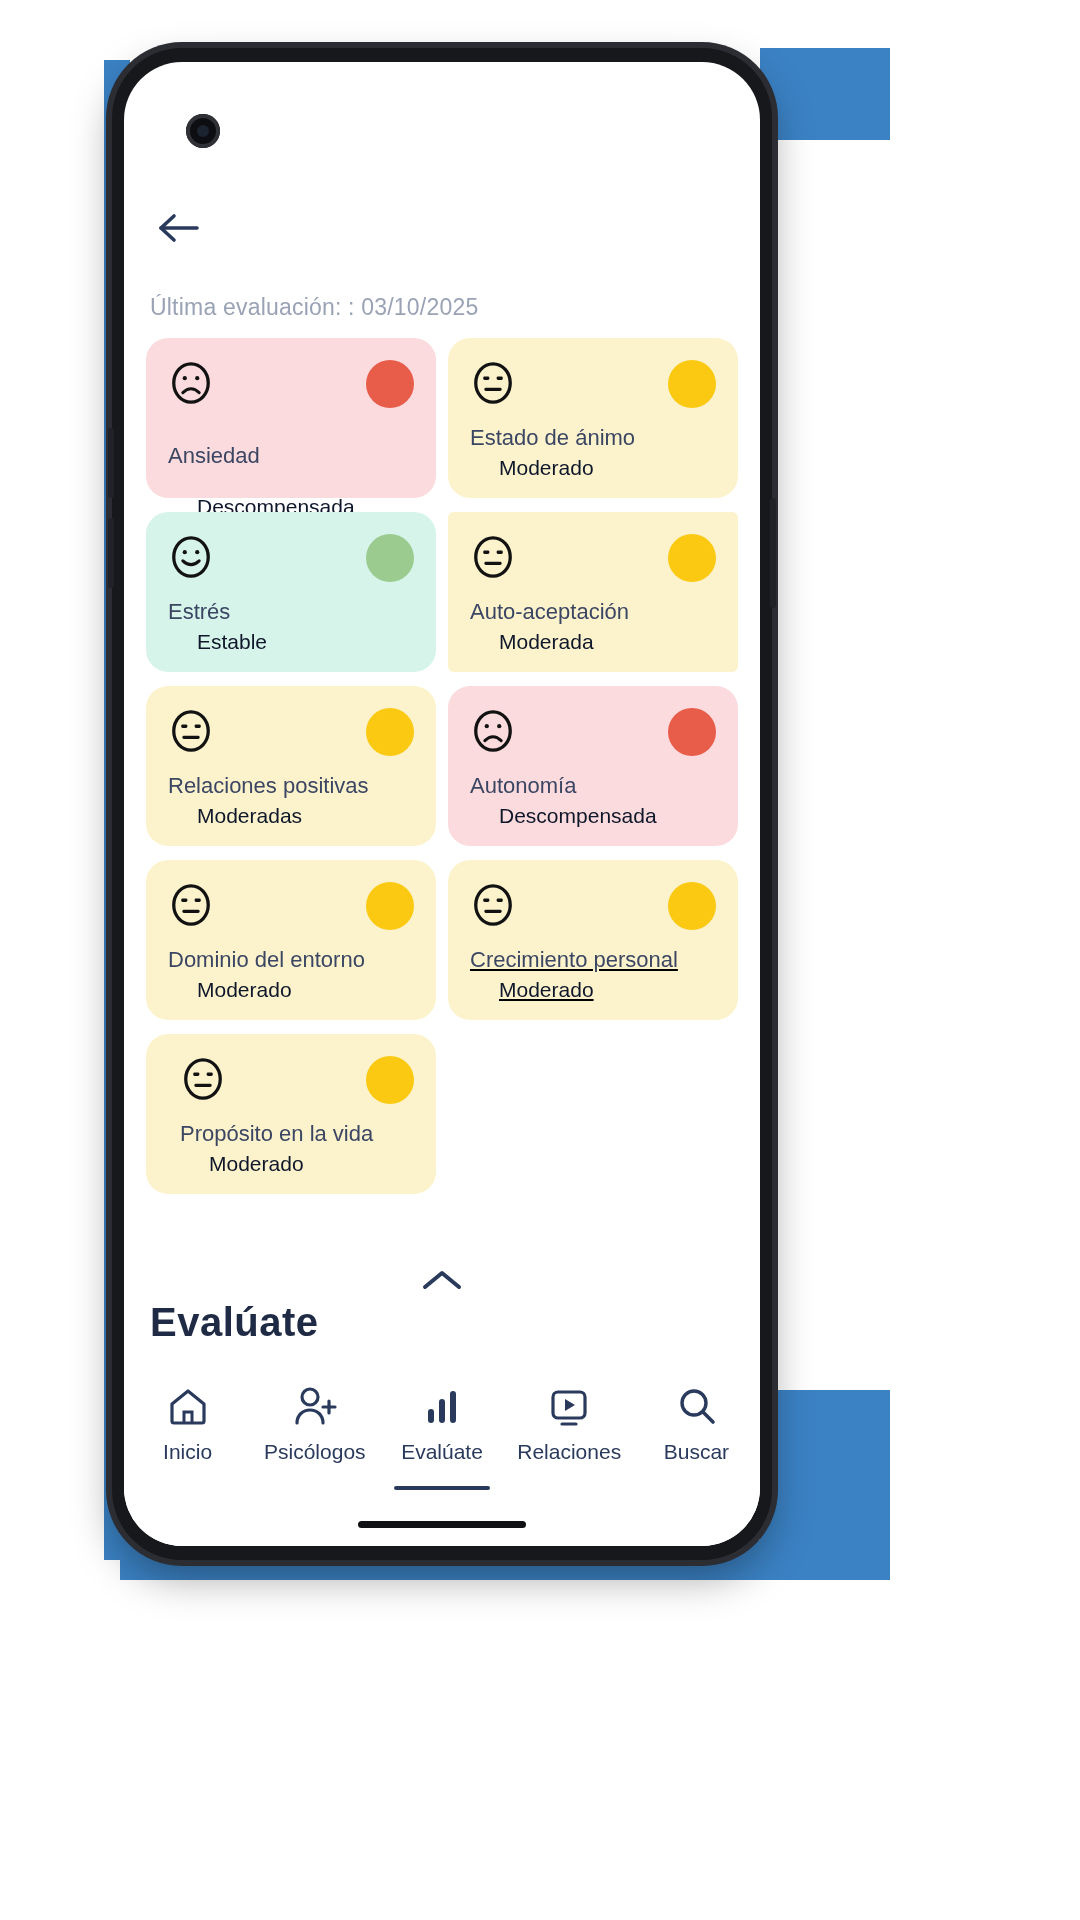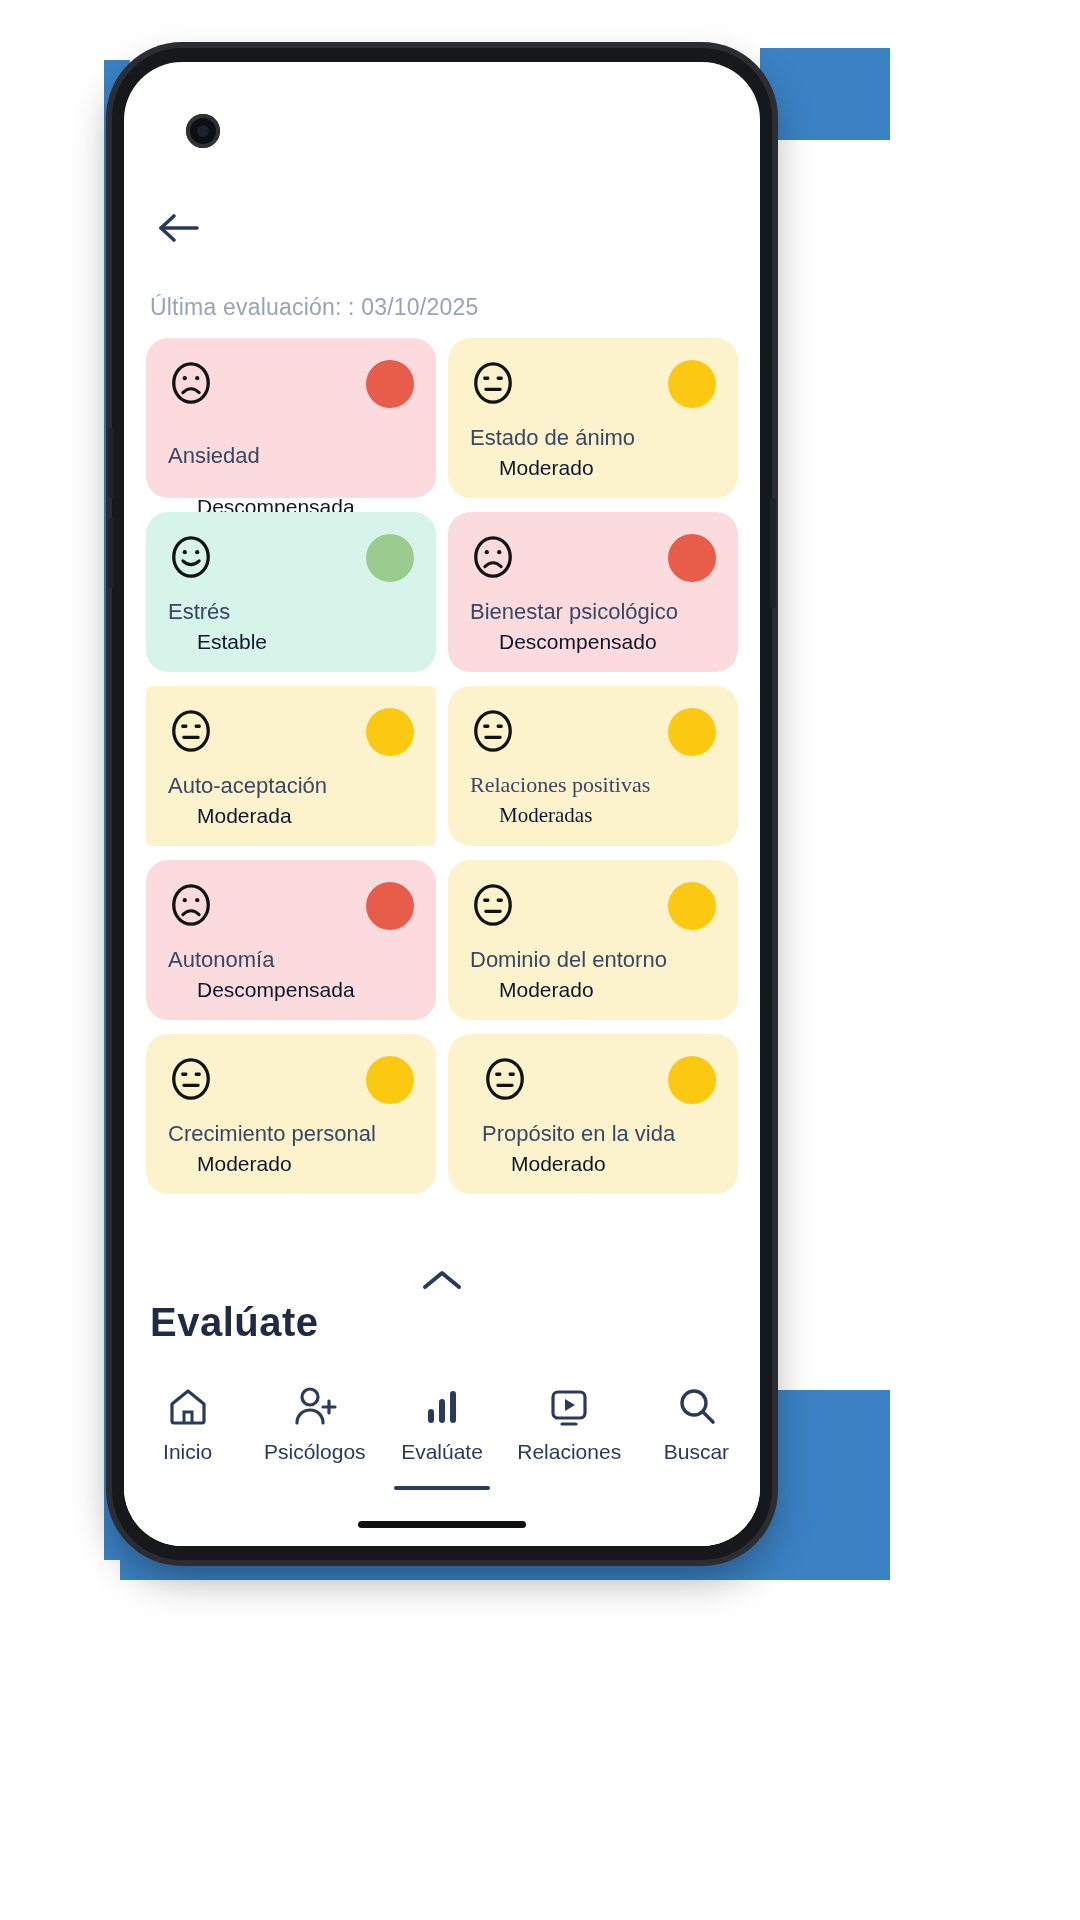--- a/index.html
+++ b/index.html
@@ -225,86 +225,73 @@
                 <ellipse cx="24" cy="24" rx="18" ry="20" fill="none" stroke="#121212" stroke-width="3.4"></ellipse>
                 <circle cx="17.5" cy="19" r="2.2" fill="#121212"></circle>
                 <circle cx="30.5" cy="19" r="2.2" fill="#121212"></circle>
                 <path d="M15.5 28 Q24 36 32.5 28" fill="none" stroke="#121212" stroke-width="3.2" stroke-linecap="round"></path>
               </svg>
               <div class="status-dot" style="background: rgb(155, 203, 143);"></div>
             </div>
             <div class="card-label">Estrés</div>
             <div class="card-sub">Estable</div>
           </div>
+          <div class="metric-card" style="background: rgb(252, 243, 205); border-radius: 6px;">
+            <div class="card-top">
+              <svg viewBox="0 0 48 48" class="face-icon">
+                <ellipse cx="24" cy="24" rx="18" ry="20" fill="none" stroke="#121212" stroke-width="3.4"></ellipse>
+                <rect x="13.8" y="17.2" width="6.4" height="3.6" rx="1.4" fill="#121212"></rect>
+                <rect x="27.8" y="17.2" width="6.4" height="3.6" rx="1.4" fill="#121212"></rect>
+                <rect x="15" y="29" width="18" height="3.4" rx="1.5" fill="#121212"></rect>
+              </svg>
+              <div class="status-dot" style="background: rgb(251, 201, 17);"></div>
+            </div>
+            <div class="card-label">Auto-aceptación</div>
+            <div class="card-sub">Moderada</div>
+          </div>
+          <div class="metric-card" style="background: rgb(252, 243, 205);">
+            <div class="card-top">
+              <svg viewBox="0 0 48 48" class="face-icon">
+                <ellipse cx="24" cy="24" rx="18" ry="20" fill="none" stroke="#121212" stroke-width="3.4"></ellipse>
+                <rect x="13.8" y="17.2" width="6.4" height="3.6" rx="1.4" fill="#121212"></rect>
+                <rect x="27.8" y="17.2" width="6.4" height="3.6" rx="1.4" fill="#121212"></rect>
+                <rect x="15" y="29" width="18" height="3.4" rx="1.5" fill="#121212"></rect>
+              </svg>
+              <div class="status-dot" style="background: rgb(251, 201, 17);"></div>
+            </div>
+            <div class="card-label">Relaciones positivas</div>
+            <div class="card-sub">Moderadas</div>
+          </div>
           <div class="metric-card" style="background: rgb(251, 219, 221);">
             <div class="card-top">
               <svg viewBox="0 0 48 48" class="face-icon">
                 <ellipse cx="24" cy="24" rx="18" ry="20" fill="none" stroke="#121212" stroke-width="3.4"></ellipse>
                 <circle cx="17.5" cy="19" r="2.2" fill="#121212"></circle>
                 <circle cx="30.5" cy="19" r="2.2" fill="#121212"></circle>
                 <path d="M15.5 34 Q24 26 32.5 34" fill="none" stroke="#121212" stroke-width="3.2" stroke-linecap="round"></path>
               </svg>
               <div class="status-dot" style="background: rgb(232, 92, 74);"></div>
             </div>
-            <div class="card-label">Bienestar psicológico</div>
-            <div class="card-sub">Descompensado</div>
-          </div>
-          <div class="metric-card" style="background: rgb(252, 243, 205); border-radius: 6px;">
-            <div class="card-top">
-              <svg viewBox="0 0 48 48" class="face-icon">
-                <ellipse cx="24" cy="24" rx="18" ry="20" fill="none" stroke="#121212" stroke-width="3.4"></ellipse>
-                <rect x="13.8" y="17.2" width="6.4" height="3.6" rx="1.4" fill="#121212"></rect>
-                <rect x="27.8" y="17.2" width="6.4" height="3.6" rx="1.4" fill="#121212"></rect>
-                <rect x="15" y="29" width="18" height="3.4" rx="1.5" fill="#121212"></rect>
-              </svg>
-              <div class="status-dot" style="background: rgb(251, 201, 17);"></div>
-            </div>
-            <div class="card-label">Auto-aceptación</div>
-            <div class="card-sub">Moderada</div>
-          </div>
-          <div class="metric-card" style="background: rgb(252, 243, 205); font-family: Liberation Serif, serif;">
-            <div class="card-top">
-              <svg viewBox="0 0 48 48" class="face-icon">
-                <ellipse cx="24" cy="24" rx="18" ry="20" fill="none" stroke="#121212" stroke-width="3.4"></ellipse>
-                <rect x="13.8" y="17.2" width="6.4" height="3.6" rx="1.4" fill="#121212"></rect>
-                <rect x="27.8" y="17.2" width="6.4" height="3.6" rx="1.4" fill="#121212"></rect>
-                <rect x="15" y="29" width="18" height="3.4" rx="1.5" fill="#121212"></rect>
-              </svg>
-              <div class="status-dot" style="background: rgb(251, 201, 17);"></div>
-            </div>
-            <div class="card-label">Relaciones positivas</div>
-            <div class="card-sub">Moderadas</div>
-          </div>
-          <div class="metric-card" style="background: rgb(251, 219, 221);">
-            <div class="card-top">
-              <svg viewBox="0 0 48 48" class="face-icon">
-                <ellipse cx="24" cy="24" rx="18" ry="20" fill="none" stroke="#121212" stroke-width="3.4"></ellipse>
-                <circle cx="17.5" cy="19" r="2.2" fill="#121212"></circle>
-                <circle cx="30.5" cy="19" r="2.2" fill="#121212"></circle>
-                <path d="M15.5 34 Q24 26 32.5 34" fill="none" stroke="#121212" stroke-width="3.2" stroke-linecap="round"></path>
-              </svg>
-              <div class="status-dot" style="background: rgb(232, 92, 74);"></div>
-            </div>
             <div class="card-label">Autonomía</div>
             <div class="card-sub">Descompensada</div>
           </div>
           <div class="metric-card" style="background: rgb(252, 243, 205);">
             <div class="card-top">
               <svg viewBox="0 0 48 48" class="face-icon">
                 <ellipse cx="24" cy="24" rx="18" ry="20" fill="none" stroke="#121212" stroke-width="3.4"></ellipse>
                 <rect x="13.8" y="17.2" width="6.4" height="3.6" rx="1.4" fill="#121212"></rect>
                 <rect x="27.8" y="17.2" width="6.4" height="3.6" rx="1.4" fill="#121212"></rect>
                 <rect x="15" y="29" width="18" height="3.4" rx="1.5" fill="#121212"></rect>
               </svg>
               <div class="status-dot" style="background: rgb(251, 201, 17);"></div>
             </div>
             <div class="card-label">Dominio del entorno</div>
             <div class="card-sub">Moderado</div>
           </div>
-          <div class="metric-card" style="background: rgb(252, 243, 205);">
+          <div class="metric-card" style="background: rgb(252, 243, 205); text-decoration: underline;">
             <div class="card-top">
               <svg viewBox="0 0 48 48" class="face-icon">
                 <ellipse cx="24" cy="24" rx="18" ry="20" fill="none" stroke="#121212" stroke-width="3.4"></ellipse>
                 <rect x="13.8" y="17.2" width="6.4" height="3.6" rx="1.4" fill="#121212"></rect>
                 <rect x="27.8" y="17.2" width="6.4" height="3.6" rx="1.4" fill="#121212"></rect>
                 <rect x="15" y="29" width="18" height="3.4" rx="1.5" fill="#121212"></rect>
               </svg>
               <div class="status-dot" style="background: rgb(251, 201, 17);"></div>
             </div>
             <div class="card-label">Crecimiento personal</div>

